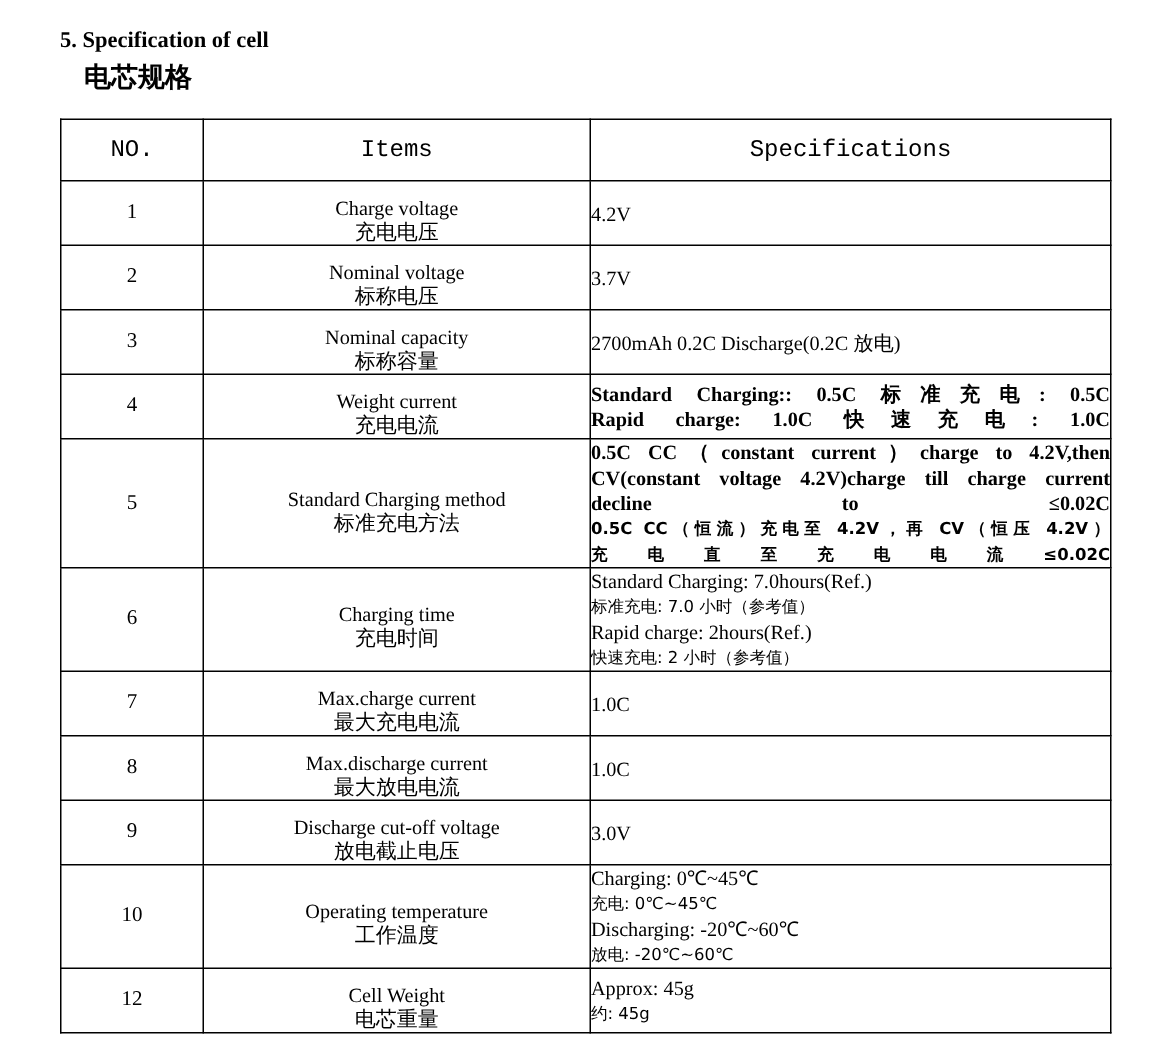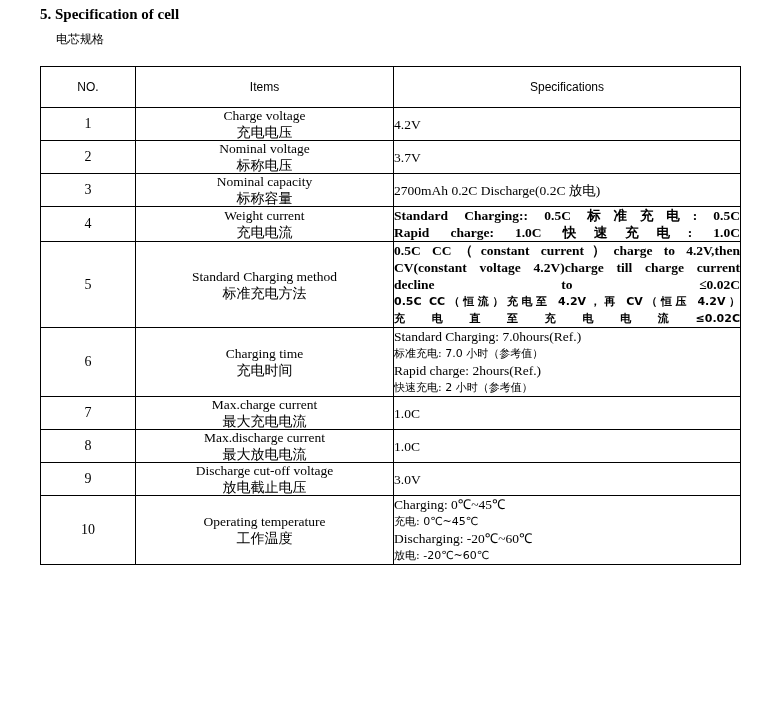--- a/index.html
+++ b/index.html
@@ -9,33 +9,33 @@
   }
   body {
     width: 780px;
     height: 701px;
     font-family: "Liberation Serif", serif;
     color: #000000;
     position: relative;
     overflow: hidden;
   }
   .page {
-    padding: 4px 0 0 0;
+    padding: 17px 0 0 0;
   }
   .heading-en {
     font-family: "Liberation Serif", serif;
     font-size: 15px;
     font-weight: bold;
     margin: 0 0 0 40px;
     line-height: 20px;
   }
   .heading-cn {
     font-family: "DejaVu Sans", sans-serif;
-    font-size: 12px;
-    font-weight: normal;
+    font-size: 18px;
+    font-weight: bold;
     margin: 6px 0 0 56px;
     line-height: 18px;
   }
   table.spec {
     border-collapse: collapse;
     margin: 18px 0 0 40px;
     width: 700px;
     table-layout: fixed;
   }
   table.spec td, table.spec th {
@@ -43,40 +43,41 @@
     padding: 0;
     vertical-align: middle;
     text-align: center;
   }
   .col-no { width: 95px; }
   .col-items { width: 258px; }
   .col-spec { width: 347px; }
 
   thead td {
     height: 40px;
-    font-size: 12px;
-    font-family: Liberation Sans, sans-serif;
+    font-size: 16px;
+    font-family: Liberation Mono, monospace;
     border-radius: 17px;
   }
   .cell-no {
     font-size: 14px;
     font-family: "Liberation Serif", serif;
   }
   .cell-items {
     padding: 4px 2px;
     line-height: 16px;
   }
   .cell-spec {
     padding: 4px 6px;
     line-height: 16px;
   }
   .en {
     font-family: "Liberation Serif", serif;
     font-size: 13.5px;
     display: block;
+    margin-top: 10px;
   }
   .cn {
     font-family: "DejaVu Sans", sans-serif;
     font-size: 14px;
     display: block;
   }
   .spec-line {
     display: block;
     font-family: "Liberation Serif", serif;
     font-size: 13.5px;
@@ -219,16 +220,27 @@
             <span class="en">Operating temperature</span>
             <span class="cn">工作温度</span>
           </td>
           <td class="cell-spec">
             <span class="spec-line spec-center">Charging:      0℃~45℃</span>
             <span class="spec-line cnline spec-center">充电:     0℃~45℃</span>
             <span class="spec-line spec-center">Discharging:   -20℃~60℃</span>
             <span class="spec-line cnline spec-center">放电:   -20℃~60℃</span>
           </td>
         </tr>
+        <tr>
+          <td class="cell-no">12</td>
+          <td class="cell-items">
+            <span class="en">Cell Weight</span>
+            <span class="cn">电芯重量</span>
+          </td>
+          <td class="cell-spec">
+            <span class="spec-line spec-center">Approx:   45g</span>
+            <span class="spec-line cnline spec-center">约:   45g</span>
+          </td>
+        </tr>
       </tbody>
   </table>
 
 </div>
 
 </body></html>

